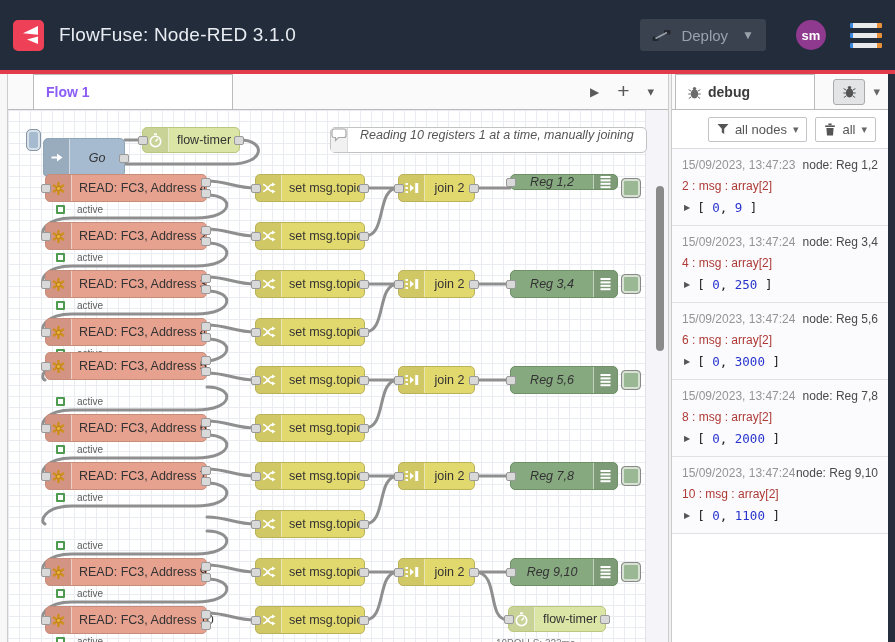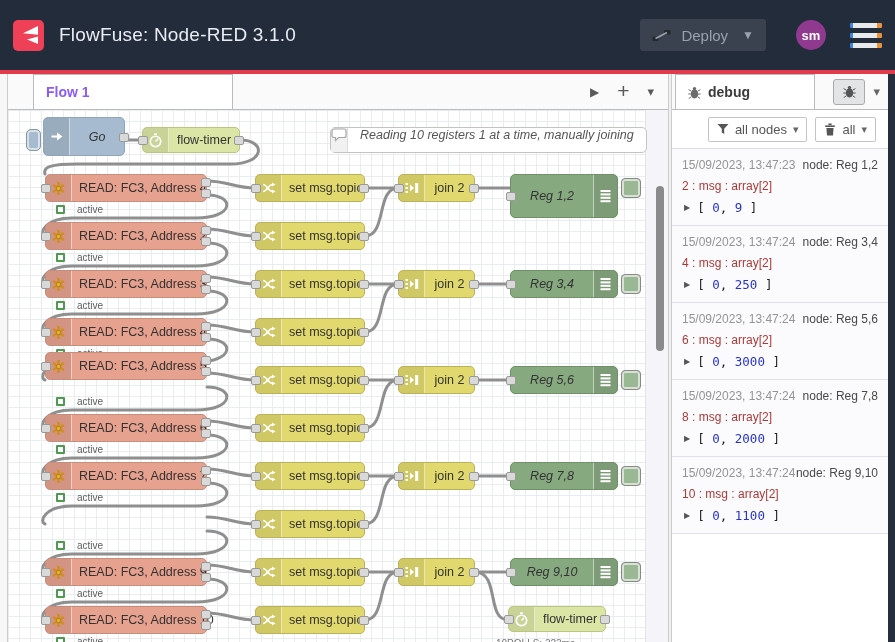--- a/index.html
+++ b/index.html
@@ -188,21 +188,21 @@
             <path d="M467,174 C480,174 489,174 502,174"></path>
             <path d="M467,270 C480,270 489,270 502,270"></path>
             <path d="M467,366 C480,366 489,366 502,366"></path>
             <path d="M467,462 C480,462 489,462 502,462"></path>
             <path d="M467,462 C492,462 478,510 500,510"></path>
           </svg>
         <div id="canvas-gutter">
           <div id="canvas-scroll-thumb"></div>
         </div>
       <div class="inject-btn" style="left: 18px; top: 19px;"></div>
-          <div class="node italic" style="left: 35px; top: 7px; width: 82px; height: 39px; background: rgb(166, 187, 207); border-color: rgb(143, 165, 184);">
+          <div class="node italic" style="left: 35px; top: 28px; width: 82px; height: 39px; background: rgb(166, 187, 207); border-color: rgb(143, 165, 184);">
             <span class="iconbox">
               <svg width="14" height="13" viewBox="0 0 14 13">
                 <path d="M1.5 6.5 H7" stroke="#fff" stroke-width="2"></path>
                 <path d="M7 2.5 L12.5 6.5 L7 10.5 Z" fill="#fff"></path>
               </svg>
             </span>
             <span class="nlabel">Go</span>
             <span class="port out"></span>
           </div>
           <div class="node" style="left: 134px; top: 17px; width: 98px; height: 26px; background: rgb(219, 229, 165); border-color: rgb(185, 199, 127);">
@@ -498,21 +498,21 @@
                 <rect x="0.5" y="6" width="2.4" height="2" fill="#fff"></rect>
                 <rect x="0.5" y="10" width="2.4" height="2" fill="#fff"></rect>
                 <path d="M5 3.5 L9 7 L5 10.5 Z" fill="#fff"></path>
                 <rect x="10.2" y="2" width="3" height="10" fill="#fff"></rect>
               </svg>
             </span>
             <span class="nlabel">join 2</span>
             <span class="port in"></span>
             <span class="port out"></span>
           </div>
-          <div class="node italic" style="left: 502px; top: 64px; width: 108px; height: 44px; background: rgb(135, 169, 128); border-color: rgb(111, 145, 104);">
+          <div class="node italic" style="left: 502px; top: 64px; width: 108px; height: 16px; background: rgb(135, 169, 128); border-color: rgb(111, 145, 104);">
             <span class="nlabel">Reg 1,2</span>
             <span class="iconbox right">
               <svg width="13" height="14" viewBox="0 0 13 14">
                 <rect x="1.5" y="1" width="10" height="2" fill="#fff"></rect>
                 <rect x="1.5" y="4.4" width="10" height="2" fill="#fff"></rect>
                 <rect x="1.5" y="7.8" width="10" height="2" fill="#fff"></rect>
                 <rect x="1.5" y="11.2" width="10" height="2" fill="#fff"></rect>
               </svg>
             </span>
             <span class="port in"></span>

